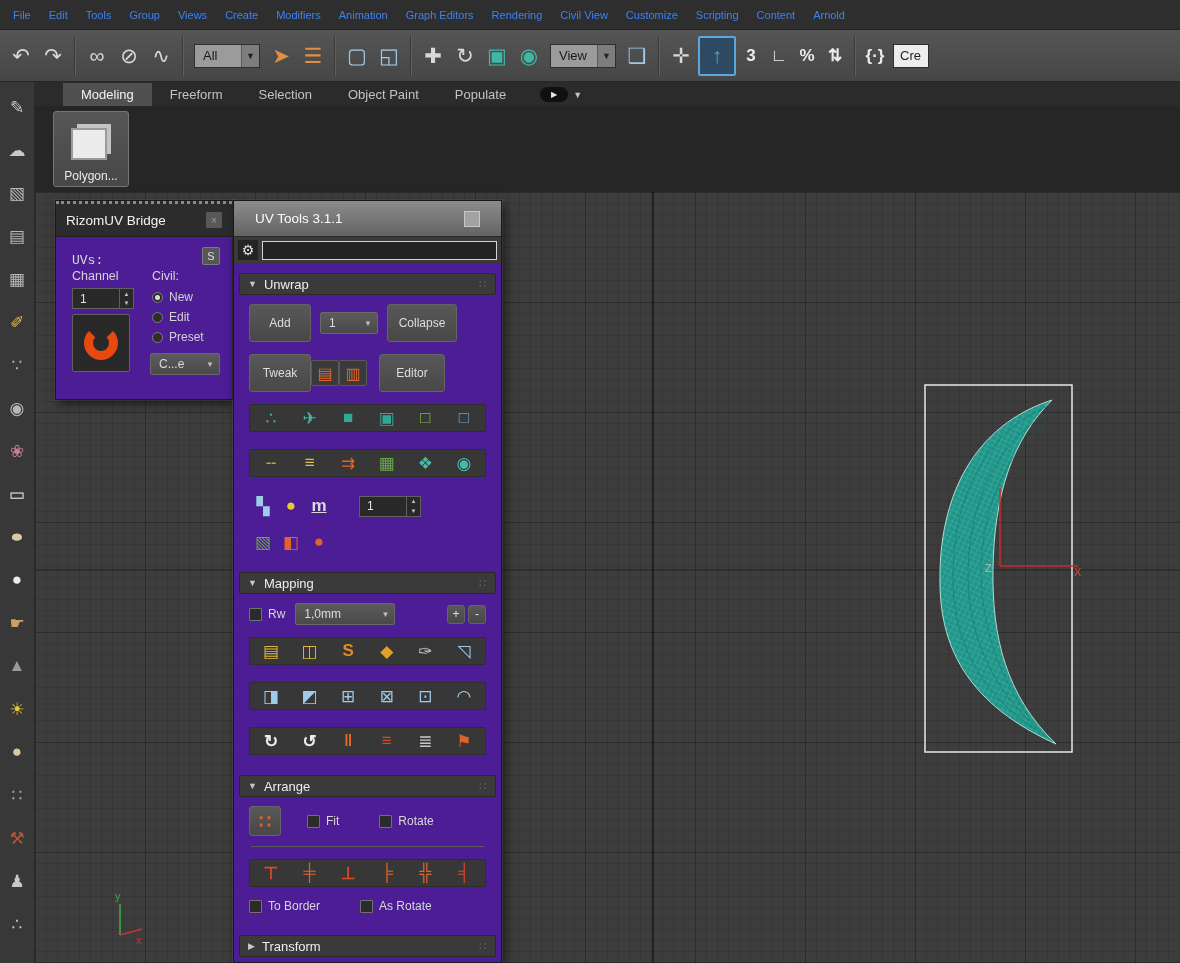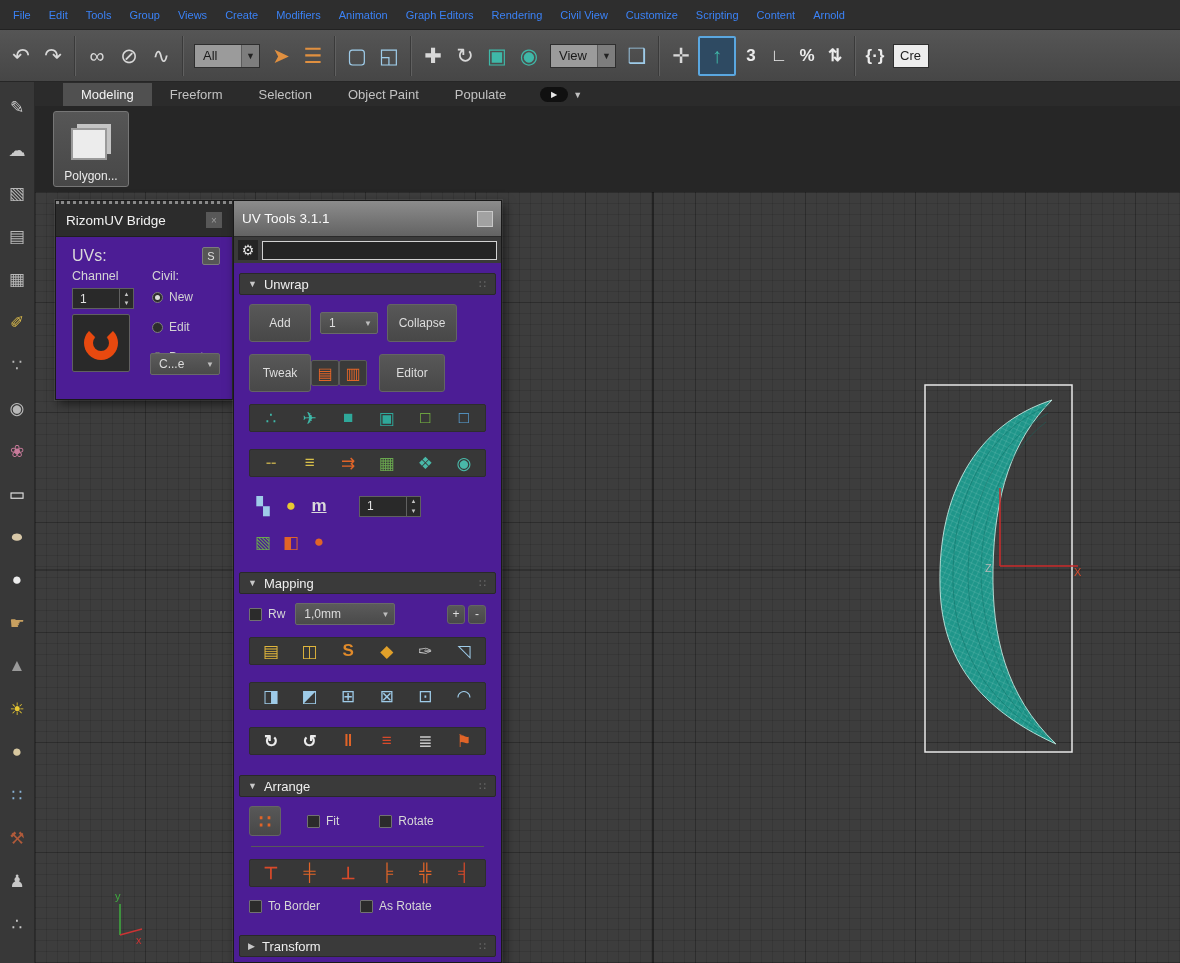--- a/index.html
+++ b/index.html
@@ -66,39 +66,39 @@
 
 .panel { position:absolute; background:#4c1d95; border:1px solid #191919;
   box-shadow:0 0 0 1px rgba(255,255,255,0.07), 3px 4px 10px rgba(0,0,0,0.55); }
 
 
 .rizom { left:55px; top:200px; width:178px; height:200px; }
 .rz-title { height:36px; background:#2c2c2c; border-top:3px dotted #8a8a8a; border-bottom:1px solid #1f1f1f;
   display:flex; align-items:center; padding:0 10px; color:#f2f2f2; font-size:13.5px; }
 .rz-float { margin-left:auto; width:16px; height:16px; background:#585858; color:#9d9d9d; font-size:10px;
   display:flex; align-items:center; justify-content:center; }
-.rz-uvs { position:absolute; left:16px; top:46px; font-size:16px; color:#dadada; }
+.rz-uvs { position:absolute; left:16px; top:52px; font-size:13px; color:#dadada;font-family:Liberation Mono, monospace; }
 .rz-s { position:absolute; right:12px; top:46px; width:18px; height:18px; background:#565656; border:1px solid #7c7c7c;
   color:#e0e0e0; font-size:11px; display:flex; align-items:center; justify-content:center; border-radius:2px; }
 .rz-channel { position:absolute; left:16px; top:68px; font-size:12.5px; color:#d4d4d4; }
 .rz-mode { position:absolute; left:96px; top:68px; font-size:12.5px; color:#d4d4d4; }
 .rz-spinner { position:absolute; left:16px; top:87px; }
-.rz-radios { position:absolute; left:96px; top:89px; display:flex; flex-direction:column; gap:16px; }
+.rz-radios { position:absolute; left:96px; top:89px; display:flex; flex-direction:column; gap:6px; }
 .radio-row { display:flex; align-items:center; gap:6px; font-size:12px; color:#d2d2d2; }
 .radio { width:11px; height:11px; border-radius:50%; background:#2d2d2d; border:1px solid #7e7e7e; position:relative; }
 .radio.selected::after { content:""; position:absolute; inset:2px; background:#dcdcdc; border-radius:50%; }
 .rz-logo { position:absolute; left:16px; top:113px; width:58px; height:58px; background:#292929;
   border:1px solid #606060; border-radius:2px; display:flex; align-items:center; justify-content:center; }
 .rz-logo-shape { width:34px; height:34px; border:9px solid #e8490f; border-top-color:transparent; border-radius:50%; }
 .rz-dd { position:absolute; left:94px; top:152px; width:70px; }
 
 
 .uvtools { left:233px; top:200px; width:269px; height:763px; display:flex; flex-direction:column; overflow:hidden; }
 .uvt-title { height:36px; background:linear-gradient(#8c8c8c,#636363); border-bottom:1px solid #2a2a2a;
-  display:flex; align-items:center; padding:0 8px; color:#fbfbfb; font-size:13.5px; flex:0 0 36px; }
+  display:flex; align-items:center; padding:0 21px; color:#fbfbfb; font-size:13.5px; flex:0 0 36px; }
 .uvt-float { margin-left:auto; width:16px; height:16px; background:#a2a2a2; border:1px solid #c8c8c8; }
 .uvt-search { display:flex; align-items:center; gap:4px; padding:3px 4px; background:#3a3a3a; flex:0 0 26px; }
 .gear { width:20px; height:20px; background:#242424; color:#e2e2e2; display:flex; align-items:center;
   justify-content:center; font-size:14px; }
 .search-input { flex:1; height:19px; background:#242424; border:1px solid #d2d2d2; color:#e0e0e0;
   font-size:12px; padding:0 4px; font-family:"Liberation Sans", sans-serif; }
 
 .rollout { margin:12px 5px 0 5px; }
 .rollout.first { margin-top:10px; }
 .rollout.bottom { margin-top:auto; margin-bottom:5px; }

